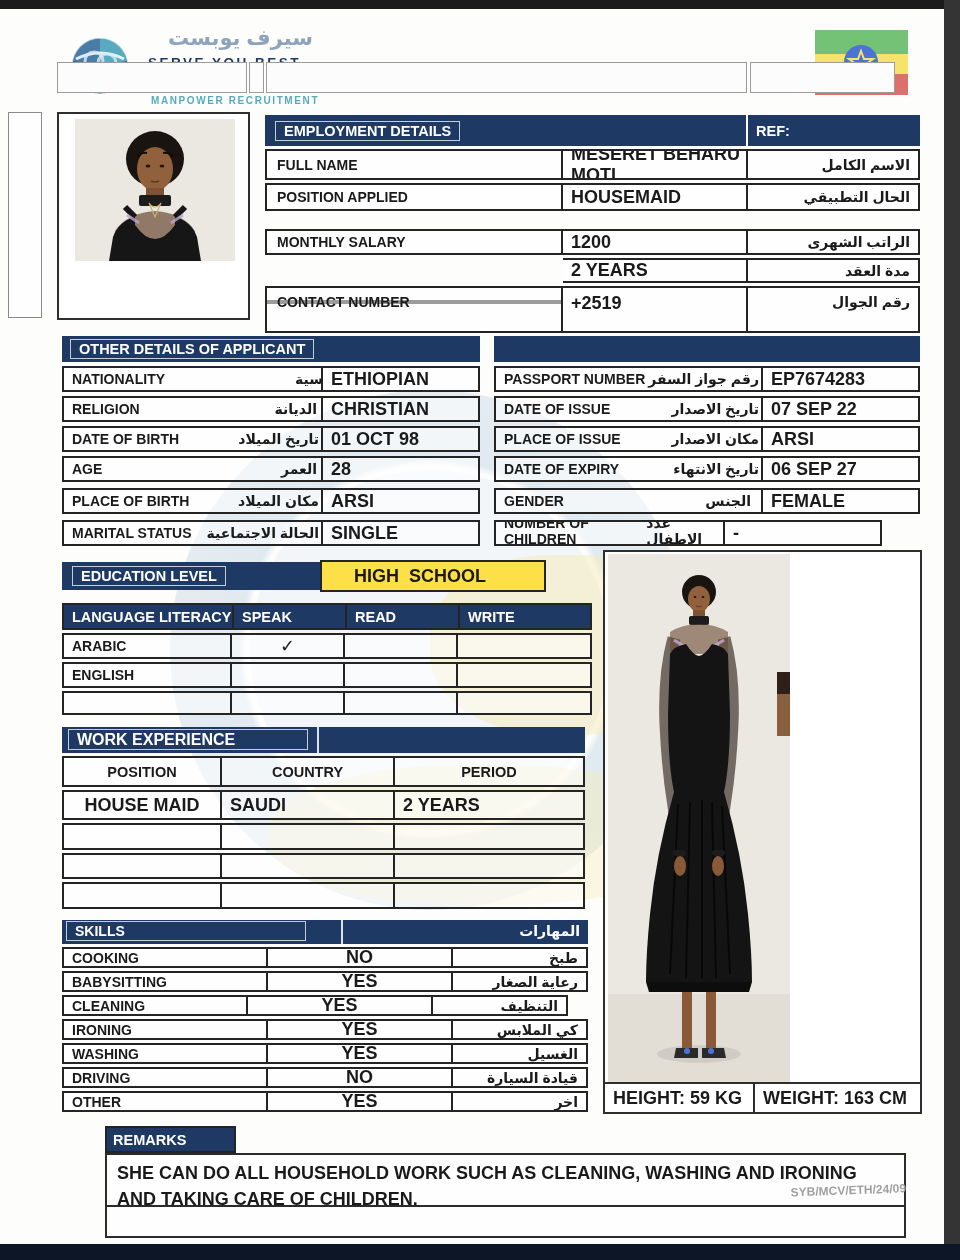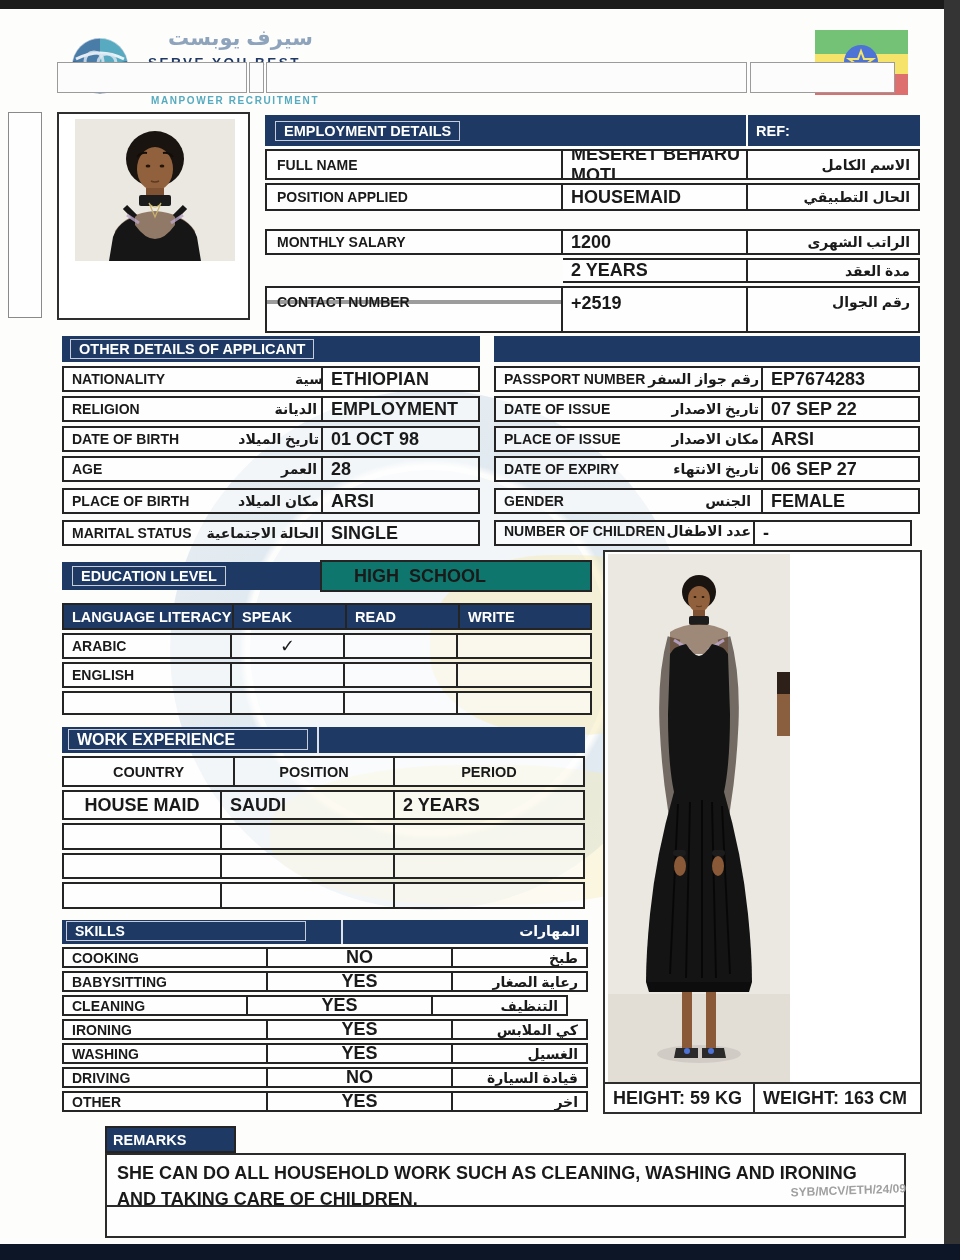--- a/index.html
+++ b/index.html
@@ -175,21 +175,21 @@
           <span class="lbl">NATIONALITY</span>
           <span class="ar clip-ar">الجنسية</span>
         </div>
         <div class="cell val pl8" style="width:157px;">ETHIOPIAN</div>
       </div>
       <div class="trow" style="margin-top:4px; height:26px;">
         <div class="cell" style="width:261px; justify-content:space-between; padding:0 4px 0 8px;">
           <span class="lbl">RELIGION</span>
           <span class="ar">الديانة</span>
         </div>
-        <div class="cell val pl8" style="width:157px;">EMPLOYMENT</div>
+        <div class="cell val pl8" style="width:157px;">CHRISTIAN</div>
       </div>
       <div class="trow" style="margin-top:4px; height:26px;">
         <div class="cell" style="width:261px; justify-content:space-between; padding:0 2px 0 8px;">
           <span class="lbl">DATE OF BIRTH</span>
           <span class="ar">تاريخ الميلاد</span>
         </div>
         <div class="cell val pl8" style="width:157px;">01 OCT 98</div>
       </div>
       <div class="trow" style="margin-top:4px; height:26px;">
         <div class="cell" style="width:261px; justify-content:space-between; padding:0 4px 0 8px;">
@@ -244,33 +244,33 @@
         <div class="cell val pl8" style="width:157px;">06 SEP 27</div>
       </div>
       <div class="trow" style="margin-top:6px; height:26px;">
         <div class="cell" style="width:269px; justify-content:space-between; padding:0 10px 0 8px;">
           <span class="lbl">GENDER</span>
           <span class="ar">الجنس</span>
         </div>
         <div class="cell val pl8" style="width:157px;">FEMALE</div>
       </div>
       <div class="trow" style="margin-top:6px; height:26px;">
-        <div class="cell" style="width:261px; justify-content:space-between; padding:0 2px 4px 8px;">
+        <div class="cell" style="width:231px; justify-content:space-between; padding:0 2px 4px 8px;">
           <span class="lbl">NUMBER OF CHILDREN</span>
           <span class="ar">عدد الاطفال</span>
         </div>
         <div class="cell val pl8" style="width:157px;">-</div>
       </div>
     </div>
   </div>
 
   <div class="abs navy hdr-cell pl10" style="left:62px; top:562px; width:258px; height:28px;">
     <span class="band-label">EDUCATION LEVEL</span>
   </div>
-  <div class="abs cell val pl10" style="left:320px; top:560px; width:272px; height:32px; white-space:pre; background:#0f766e;padding-left:32px;">HIGH  SCHOOL</div>
+  <div class="abs cell val pl10" style="left:320px; top:560px; width:226px; height:32px; white-space:pre; background:#fde047;padding-left:32px;">HIGH  SCHOOL</div>
 
   <div class="abs" style="left:62px; top:603px; width:530px;">
     <div class="trow">
       <div class="navy hdr-cell pl8" style="width:170px; height:27px; border:2px solid #242424; border-right:none;">LANGUAGE LITERACY</div>
       <div class="navy hdr-cell pl8" style="width:113px; height:27px; border:2px solid #242424; border-right:none;">SPEAK</div>
       <div class="navy hdr-cell pl8" style="width:113px; height:27px; border:2px solid #242424; border-right:none;">READ</div>
       <div class="navy hdr-cell pl8" style="width:134px; height:27px; border:2px solid #242424;">WRITE</div>
     </div>
     <div class="trow" style="margin-top:3px; height:26px;">
       <div class="cell lbl pl8" style="width:170px;">ARABIC</div>
@@ -291,22 +291,22 @@
       <div class="cell" style="width:134px;"></div>
     </div>
   </div>
 
   <div class="abs" style="left:62px; top:727px; width:523px;">
     <div class="navy" style="position:relative; width:523px; height:26px;">
       <span class="band-label" style="position:absolute; left:6px; top:2px; height:21px; min-width:240px;">WORK EXPERIENCE</span>
       <div style="position:absolute; left:255px; top:0; width:2px; height:26px; background:rgba(255,255,255,0.85);"></div>
     </div>
     <div class="trow" style="margin-top:3px; height:31px;">
+      <div class="cell hdr-cell center" style="width:160px; color:#1a1a1a;">POSITION</div>
       <div class="cell hdr-cell center" style="width:173px; color:#1a1a1a;">COUNTRY</div>
-      <div class="cell hdr-cell center" style="width:160px; color:#1a1a1a;">POSITION</div>
       <div class="cell hdr-cell center" style="width:190px; color:#1a1a1a;">PERIOD</div>
     </div>
     <div class="trow" style="margin-top:3px; height:30px;">
       <div class="cell val center" style="width:160px;">HOUSE MAID</div>
       <div class="cell val pl8" style="width:173px;">SAUDI</div>
       <div class="cell val pl8" style="width:190px;">2 YEARS</div>
     </div>
     <div class="trow" style="margin-top:3px; height:27px;">
       <div class="cell" style="width:160px;"></div>
       <div class="cell" style="width:173px;"></div>

